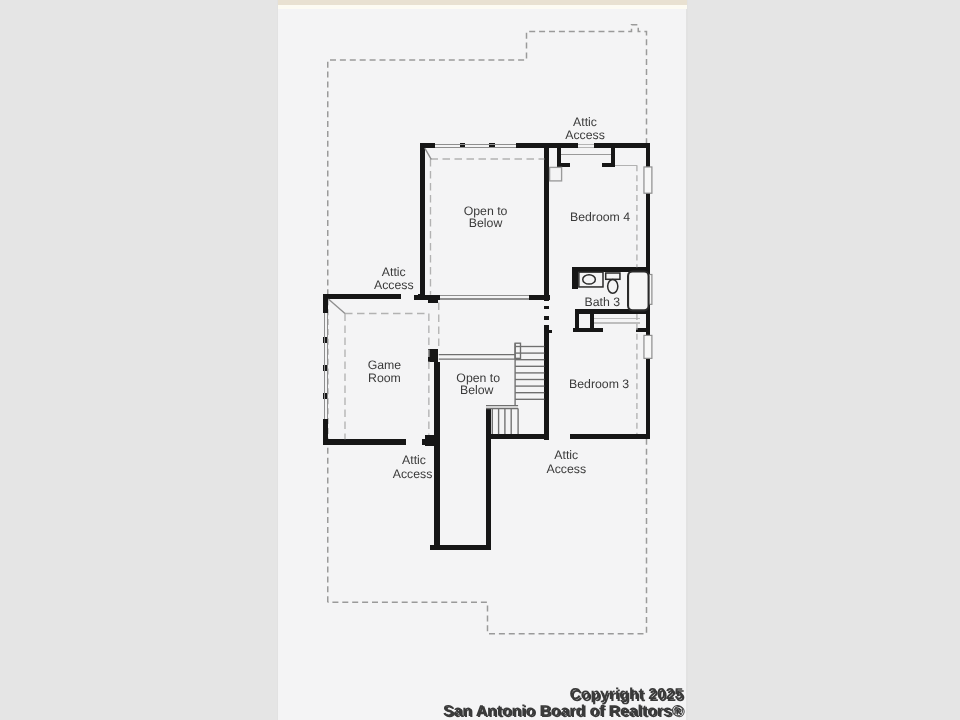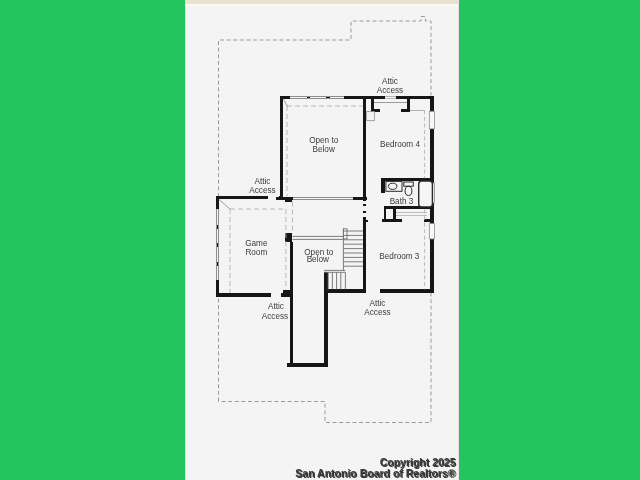--- a/index.html
+++ b/index.html
@@ -1,16 +1,16 @@
 <!DOCTYPE html>
 <html><head>
 <meta charset="utf-8">
 <style>
   html,body{margin:0;padding:0;background:#ffffff;}
-  #stage{position:relative;width:640px;height:480px;background:#22c55e;overflow:hidden;
+  #stage{position:relative;width:640px;height:480px;background:#e5e5e5;overflow:hidden;
          font-family:"Liberation Sans", sans-serif;}
   svg{position:absolute;left:0;top:0;}
   text{font-family:"Liberation Sans", sans-serif;fill:#3a3a3a;}
 </style>
 </head>
 <body>
 <div id="stage">
 <svg width="640" height="480" viewBox="0 0 640 480" shape-rendering="crispEdges">
 
   <g>

